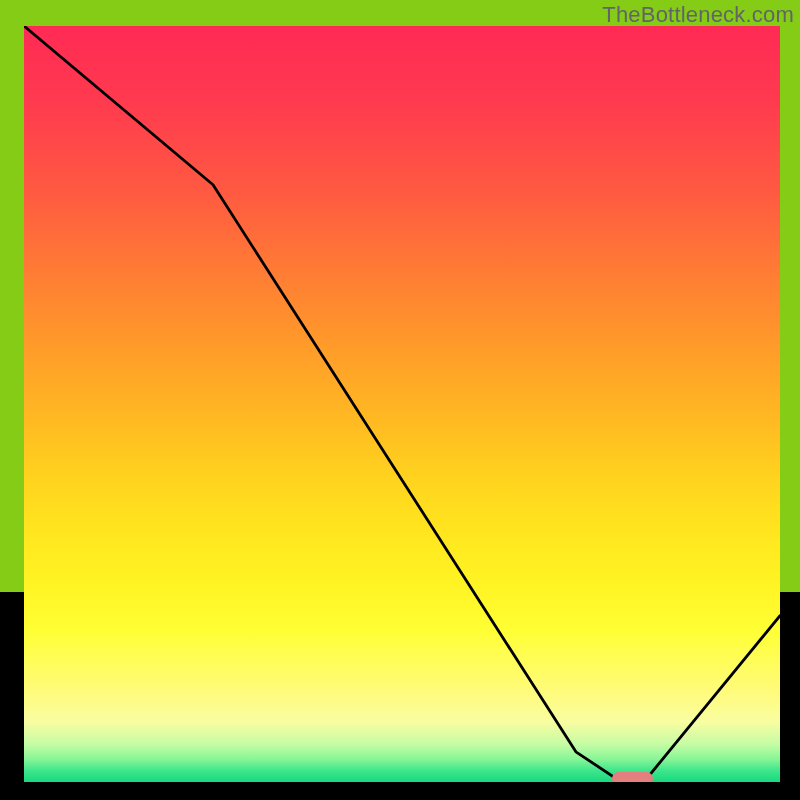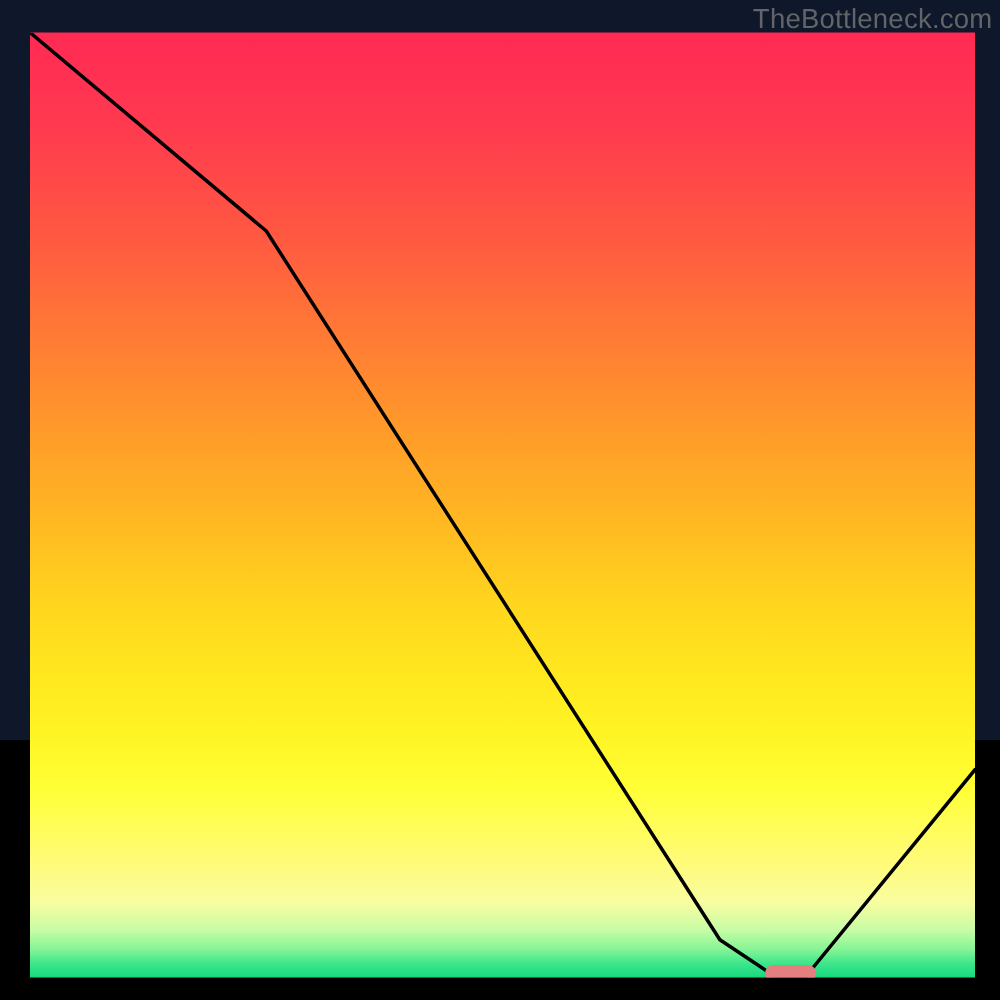--- a/index.html
+++ b/index.html
@@ -8,21 +8,21 @@
     width: 800px;
     height: 800px;
     overflow: hidden;
     font-family: Arial, Helvetica, sans-serif;
     background: #000;
   }
   .chart-wrap {
     position: relative;
     width: 800px;
     height: 592px;
-    background: #0f172a;
+    background: #84cc16;
   }
   .plot-area {
     position: absolute;
     left: 24px;
     top: 26px;
     width: 756px;
     height: 756px;
     background: linear-gradient(
       to bottom,
       #ff2a54 0%,

